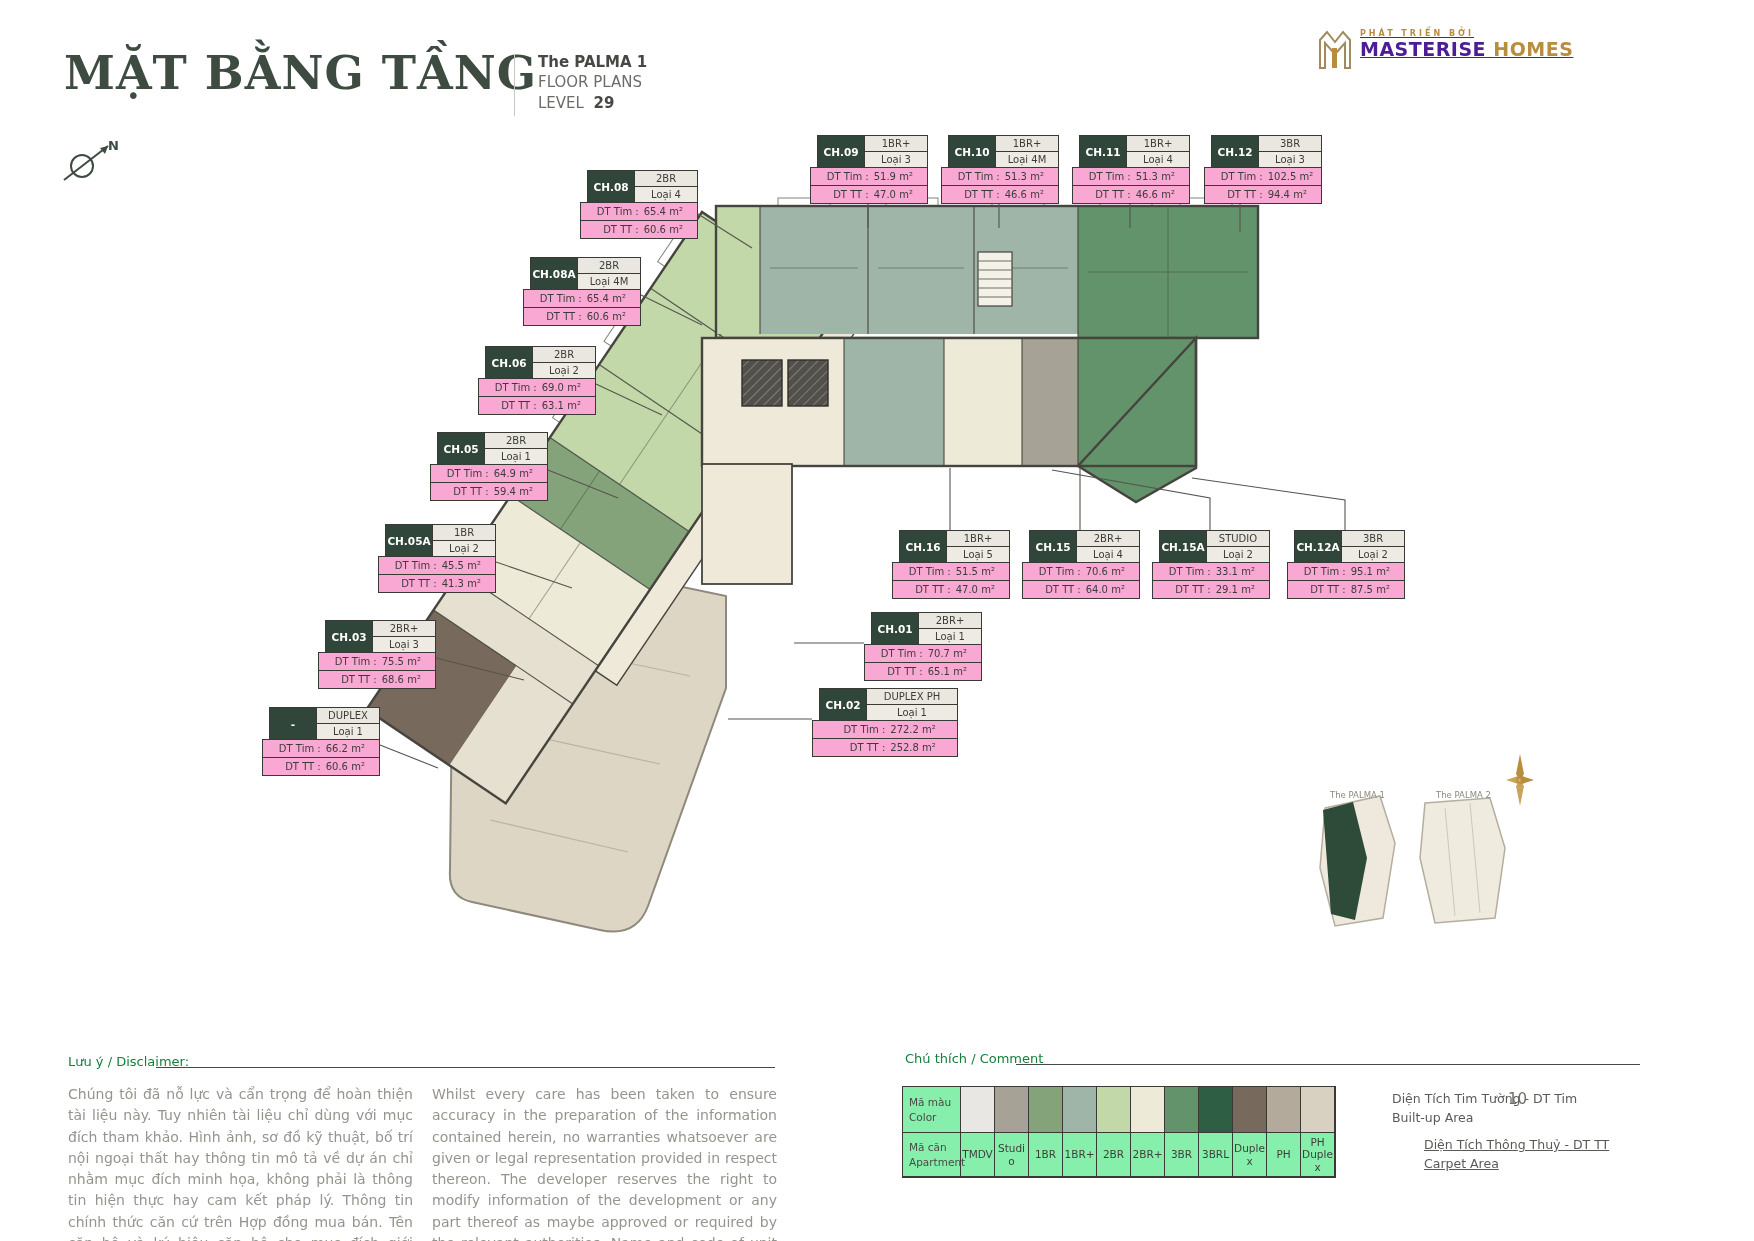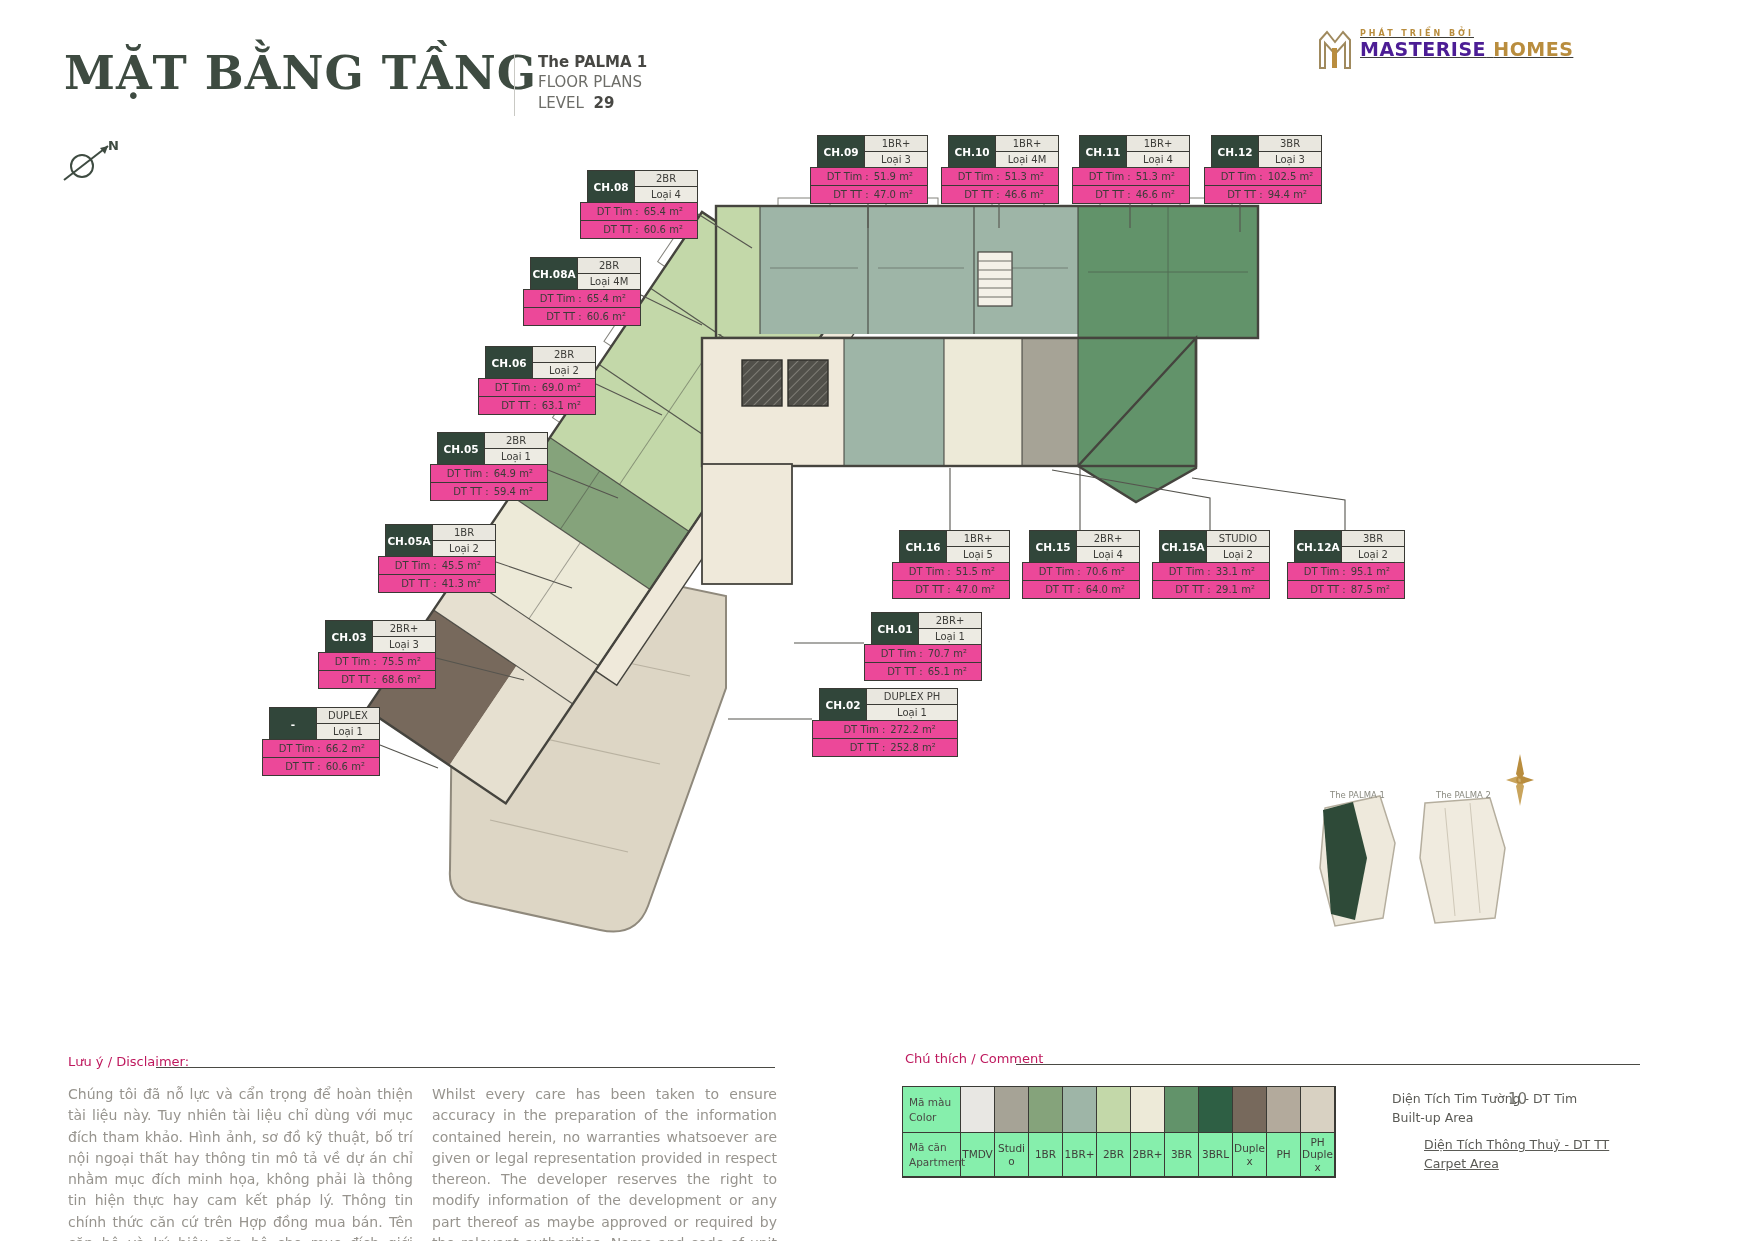--- a/index.html
+++ b/index.html
@@ -26,21 +26,21 @@
   .unit-card{position:absolute;width:118px;}
   .uc-top{display:flex;margin-left:7px;border:1px solid #3a3a35;background:#fff;}
   .uc-code{width:46px;background:#31463a;color:#fff;font-weight:700;font-size:10.5px;
       display:flex;align-items:center;justify-content:center;}
   .uc-typecol{flex:1;display:flex;flex-direction:column;}
   .uc-type,.uc-loai{height:15px;display:flex;align-items:center;justify-content:center;
       font-size:10px;color:#3c3c38;background:#e9e7df;border-left:1px solid #3a3a35;}
   .uc-type{border-bottom:1px solid #3a3a35;}
   .uc-loai{background:#edebe3;}
   .uc-row{display:flex;align-items:center;border:1px solid #3a3a35;margin-top:-1px;
-      background:#ec4899;height:17px;font-size:10px;color:#3c3c38;}
+      background:#f9a8d4;height:17px;font-size:10px;color:#3c3c38;}
   .uc-row .lb{width:52%;text-align:right;}
   .uc-row .vl{width:48%;text-align:left;padding-left:5px;}
   #unit-layer .unit-card:nth-of-type(1){left:580px;top:170px;}
   #unit-layer .unit-card:nth-of-type(2){left:523px;top:257px;}
   #unit-layer .unit-card:nth-of-type(3){left:478px;top:346px;}
   #unit-layer .unit-card:nth-of-type(4){left:430px;top:432px;}
   #unit-layer .unit-card:nth-of-type(5){left:378px;top:524px;}
   #unit-layer .unit-card:nth-of-type(6){left:318px;top:620px;}
   #unit-layer .unit-card:nth-of-type(7){left:262px;top:707px;}
   #unit-layer .unit-card:nth-of-type(8){left:810px;top:135px;}
@@ -52,21 +52,21 @@
   #unit-layer .unit-card:nth-of-type(14){left:1152px;top:530px;}
   #unit-layer .unit-card:nth-of-type(15){left:1287px;top:530px;}
   #unit-layer .unit-card:nth-of-type(16){left:864px;top:612px;}
   #unit-layer .unit-card:nth-of-type(17){left:812px;top:688px;width:146px;}
   
   #minimap{position:absolute;left:1295px;top:748px;}
   .mm-label{position:absolute;font-size:8.5px;color:#8a8a80;}
   #mm-l1{left:1330px;top:790px;} #mm-l2{left:1436px;top:790px;}
   #rose{position:absolute;left:1502px;top:752px;}
   
-  .sec-head{position:absolute;font-size:13px;color:#be185d;}
+  .sec-head{position:absolute;font-size:13px;color:#15803d;}
   #disc-head{left:68px;top:1054px;}
   #disc-line{position:absolute;left:156px;top:1067px;width:619px;height:1px;background:#4a4a44;}
   #legend-head{left:905px;top:1051px;}
   #legend-line{position:absolute;left:1016px;top:1064px;width:624px;height:1px;background:#4a4a44;}
   .disc-col{position:absolute;top:1084px;width:345px;font-size:14px;line-height:1.52;
       color:#97948e;text-align:justify;}
   #disc-vi{left:68px;} #disc-en{left:432px;}
   #legend-table{position:absolute;left:902px;top:1086px;display:grid;
       grid-template-columns:58px repeat(11,34px);grid-template-rows:46px 44px;
       border:1.5px solid #3a3a35;background:#86efac;}

